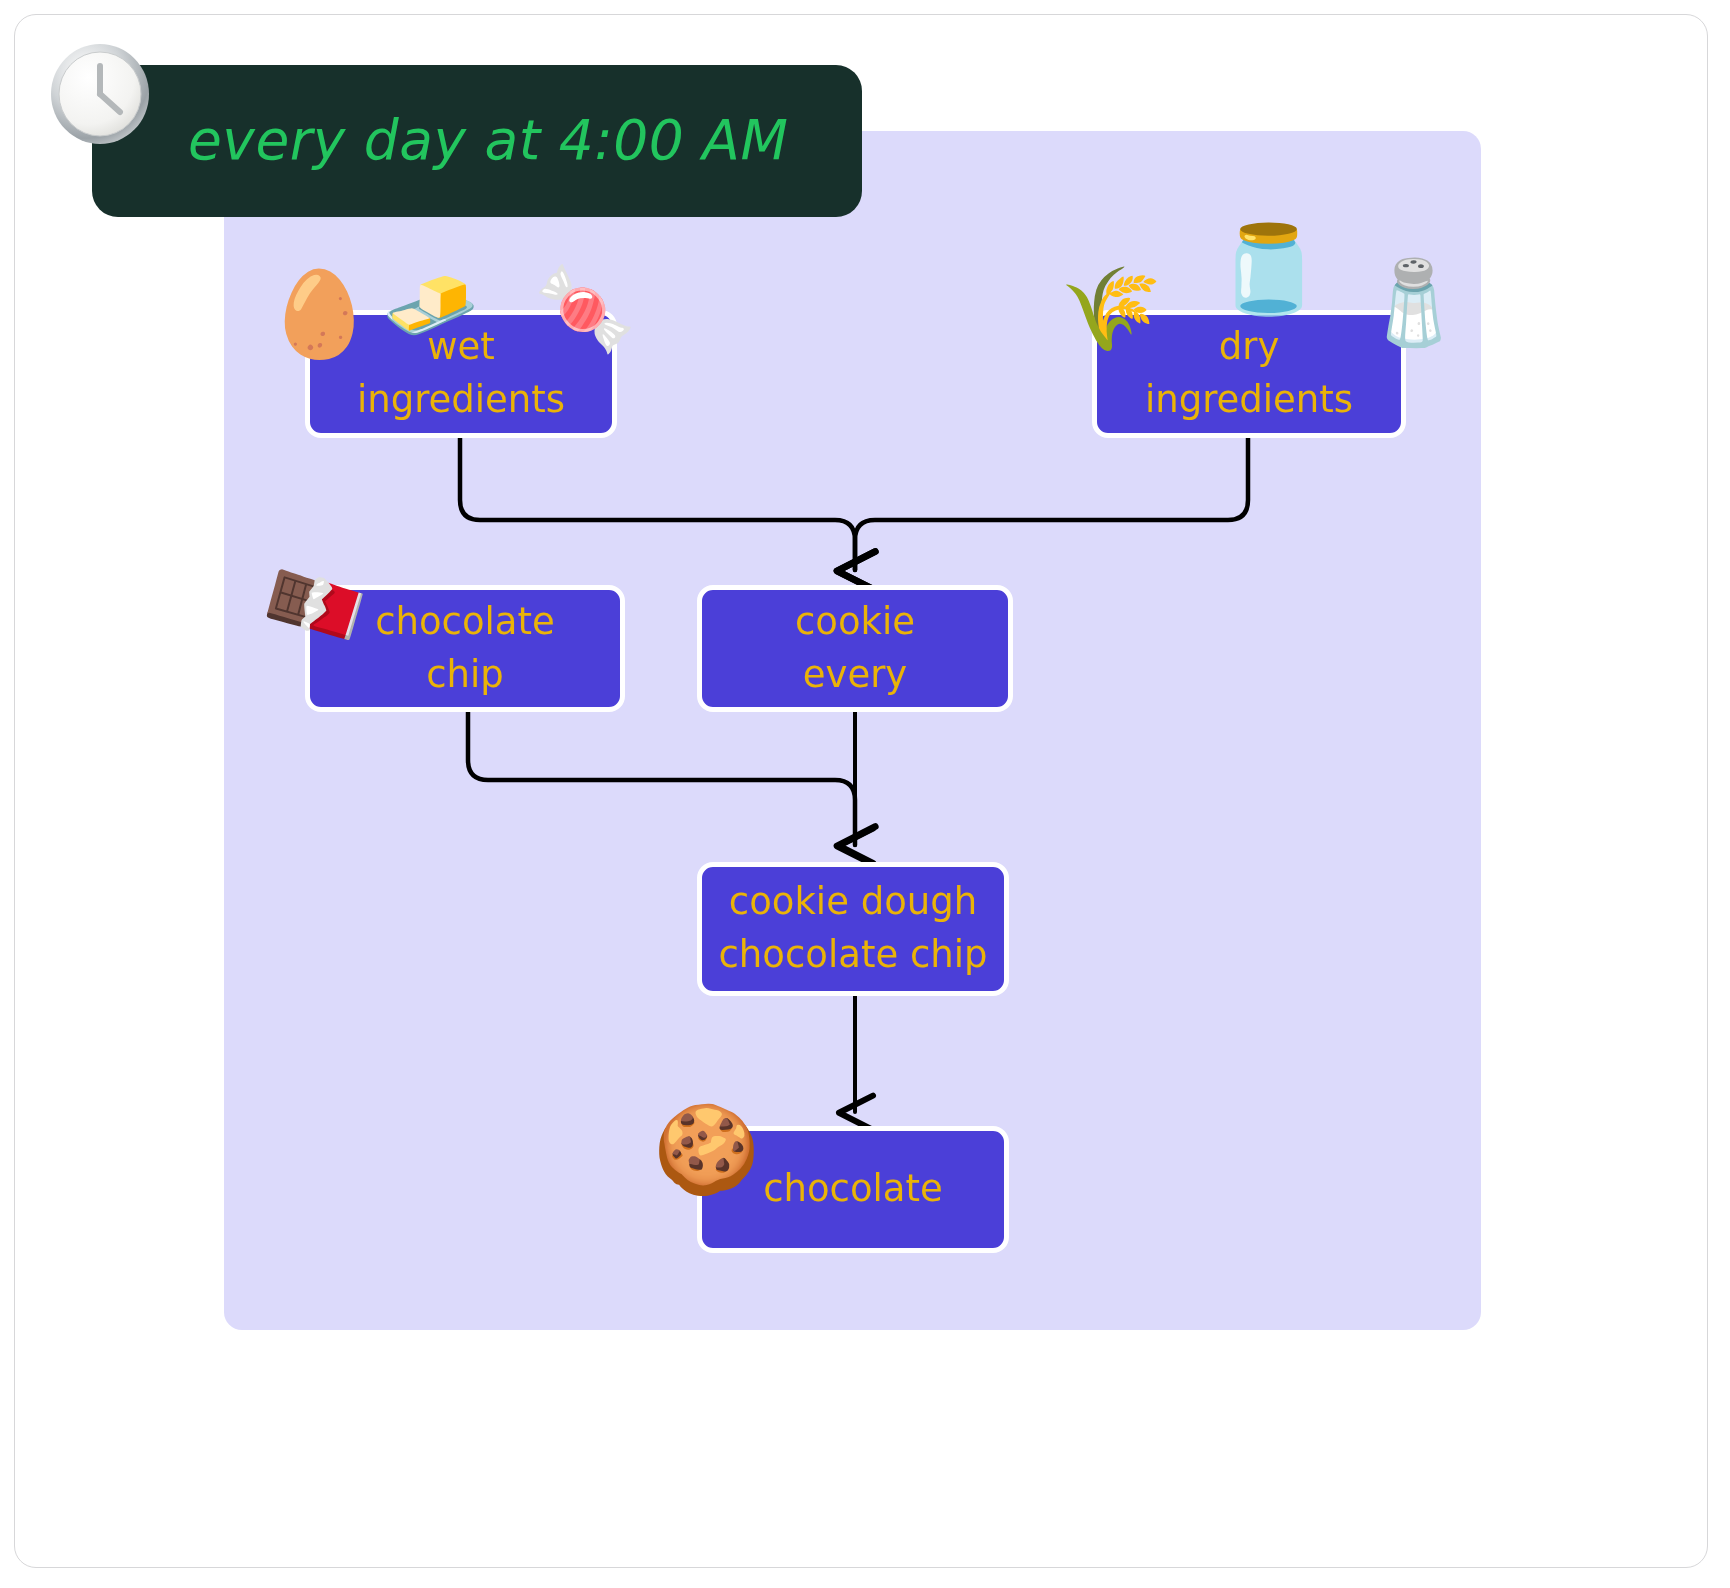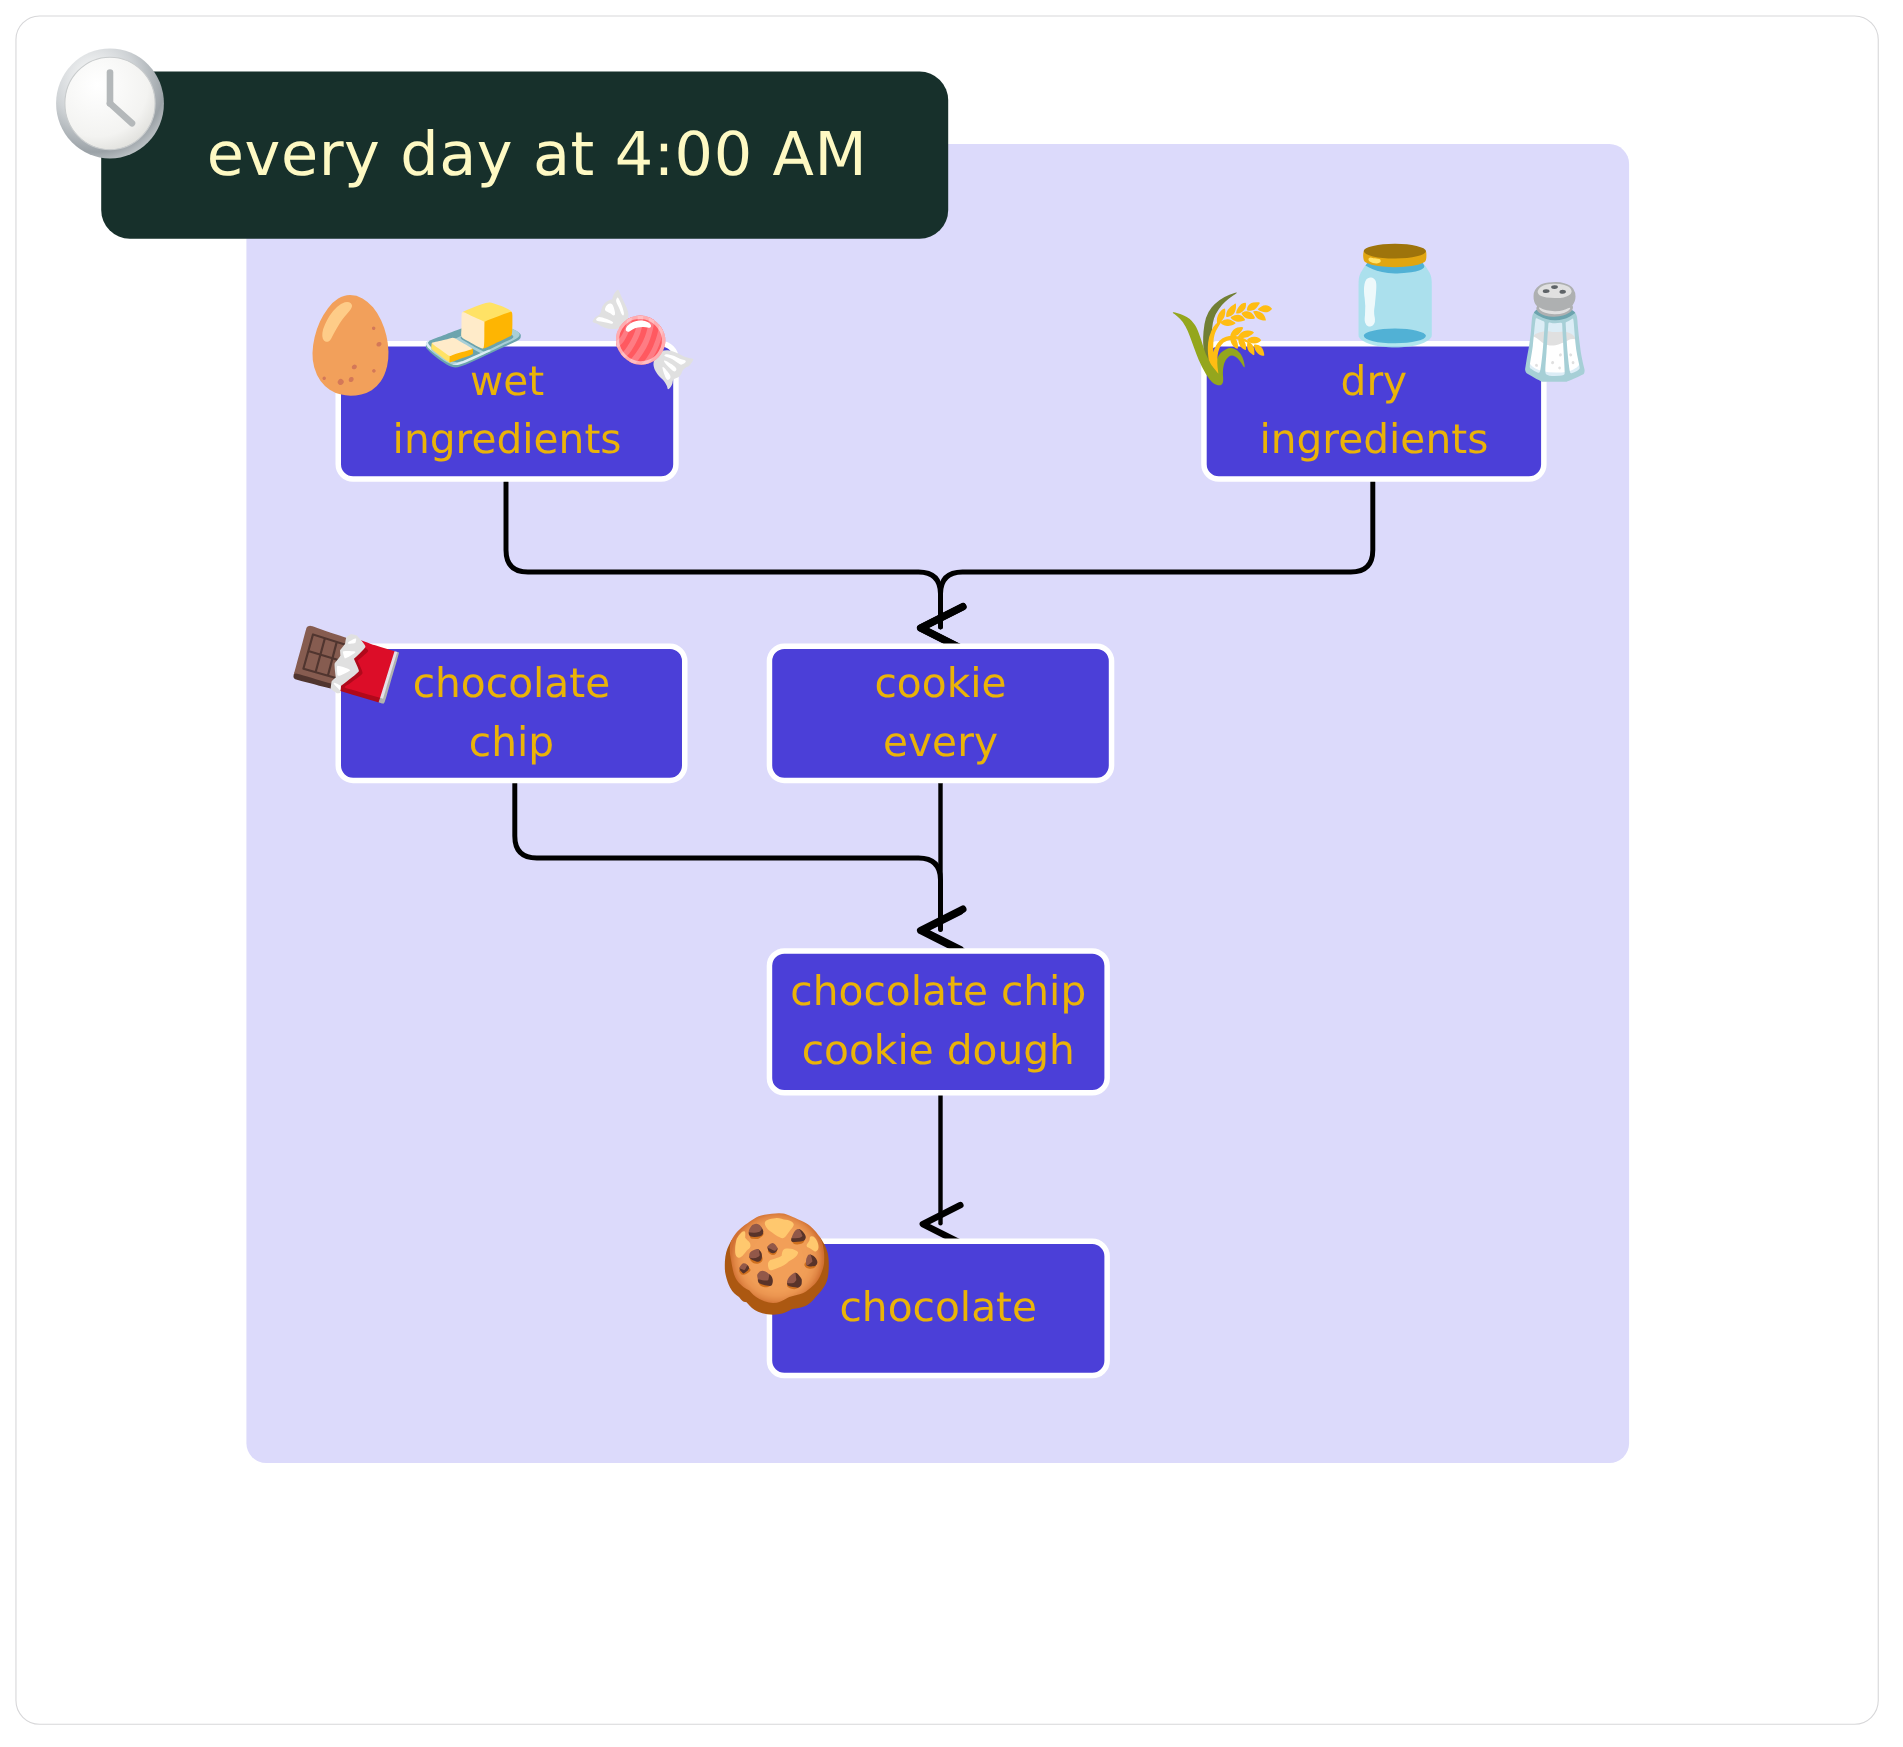--- a/index.html
+++ b/index.html
@@ -47,26 +47,27 @@
     width: 770px;
     height: 152px;
     background: #17302b;
     border-radius: 26px;
     display: flex;
     align-items: center;
     box-sizing: border-box;
     padding-left: 96px;
   }
   .title-text {
-    color: #fef9c3;
+    color: #22c55e;
     font-size: 55px;
     line-height: 1.05;
     letter-spacing: 0.5px;
     font-family: "DejaVu Sans", sans-serif;
     white-space: nowrap;
+    font-style: italic;
   }
   .clock-icon {
     position: absolute;
     left: 48px;
     top: 42px;
     width: 104px;
     height: 104px;
     z-index: 6;
   }
   
@@ -180,22 +181,22 @@
     <span class="line">chip</span>
   </div>
   <span class="deco" style="left:261px; top:562px; font-size:86px; transform:rotate(-28deg);">🍫</span>
 
   <div class="node" style="left:697px; top:585px; width:316px; height:127px;">
     <span class="line">cookie</span>
     <span class="line">every</span>
   </div>
 
   <div class="node" style="left:697px; top:862px; width:312px; height:134px;">
+    <span class="line">cookie dough</span>
     <span class="line">chocolate chip</span>
-    <span class="line">cookie dough</span>
   </div>
 
   <div class="node" style="left:697px; top:1126px; width:312px; height:127px;">
     <span class="line">chocolate</span>
   </div>
   <span class="deco" style="left:653px; top:1106px; font-size:86px;">🍪</span>
 
 </div>
 
 </body></html>

